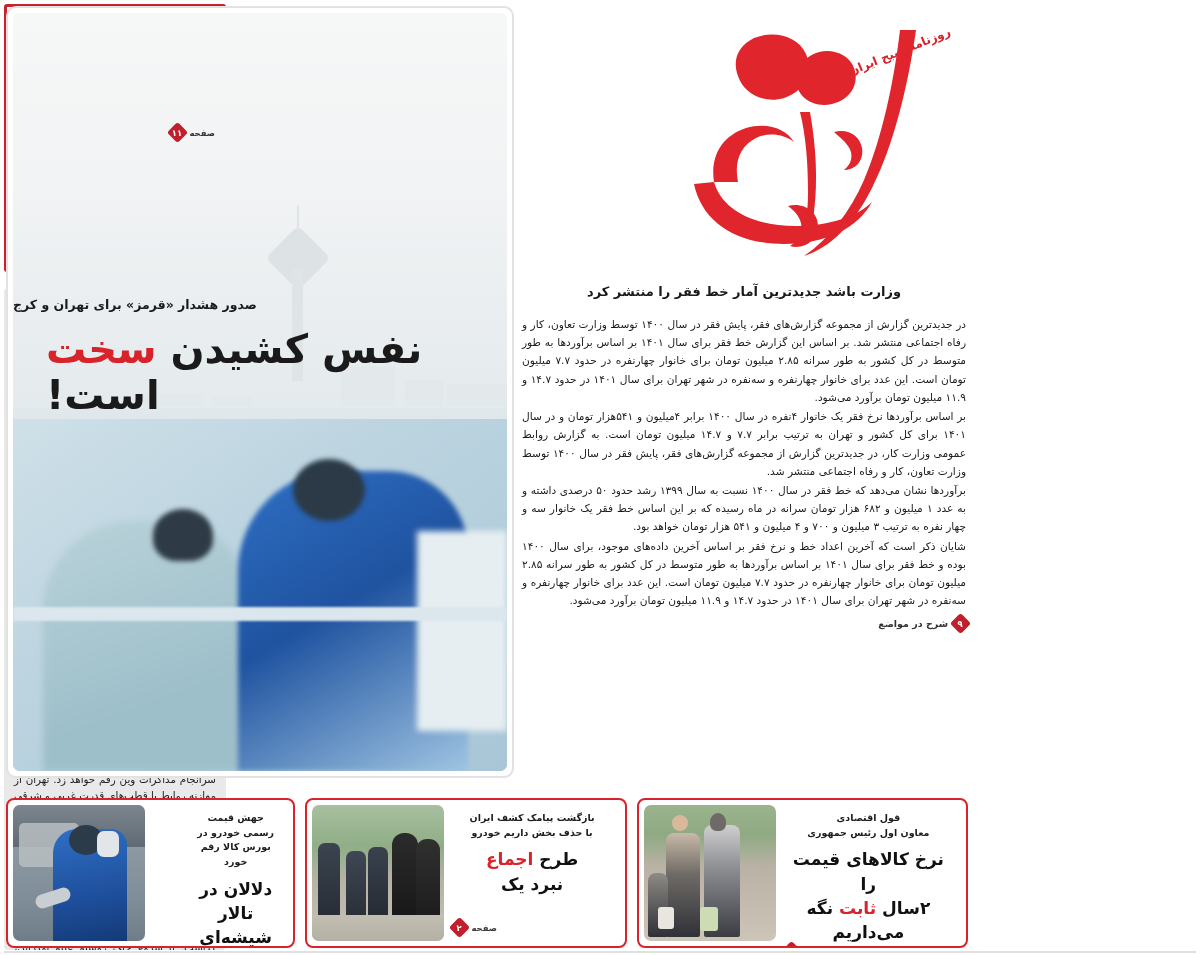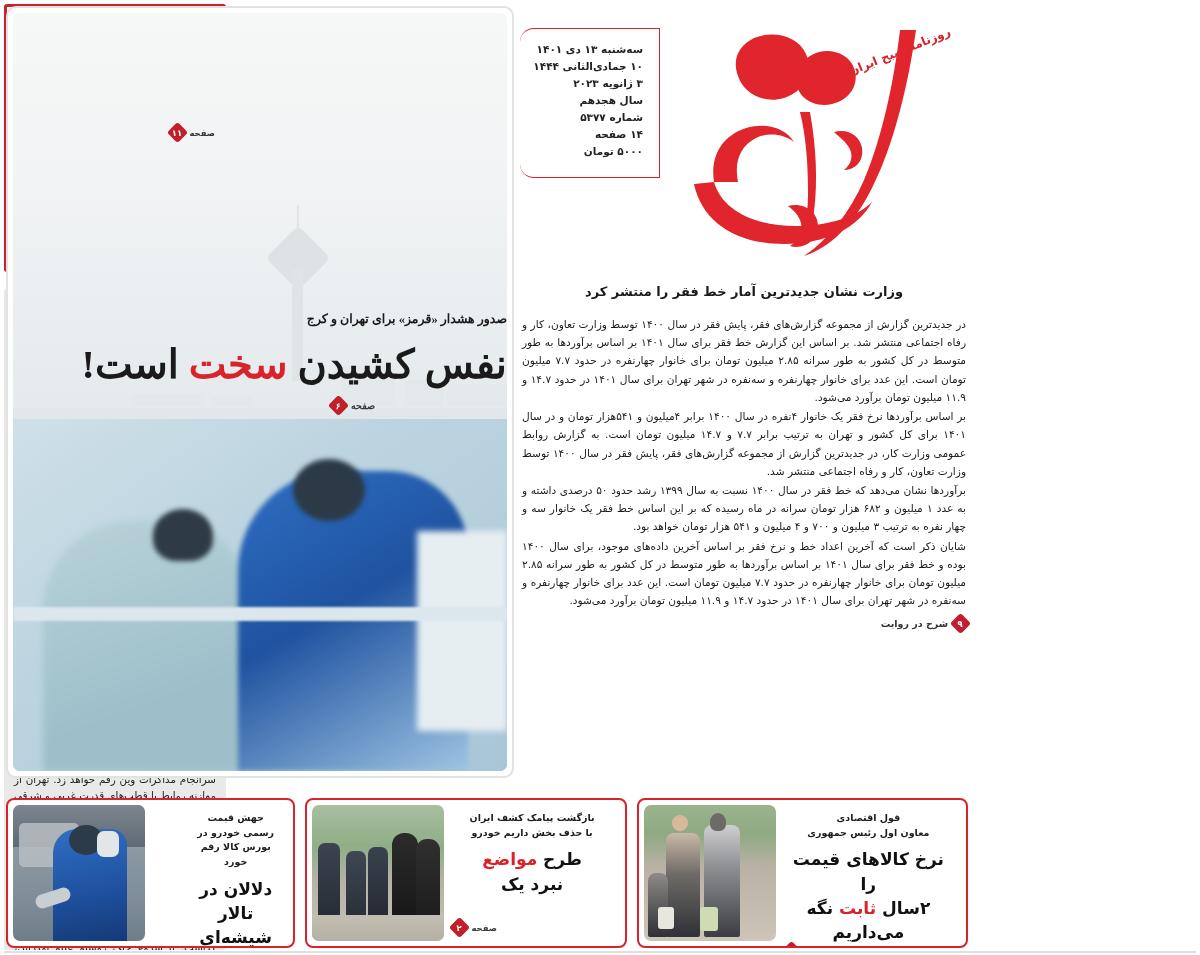--- a/index.html
+++ b/index.html
@@ -262,31 +262,31 @@
     width:46px; height:46px; background:#dde3e5;
     transform: rotate(45deg); border-radius:6px;
   }
   .tower-shaft { position:absolute; left:7px; bottom:0; width:11px; height:112px; background:#dfe4e6;}
   .skyline {
     position:absolute; left:0; right:0; bottom:365px; height:42px;
   }
   .bld { position:absolute; bottom:0; background:#e3e8ea; }
   .headline-overlay {
     position: absolute;
-    left: 0; right: 0; top: 298px;
-    text-align: right;
-    font-family: Liberation Serif, serif;
+    left: 0; right: 0; top: 284px;
+    text-align: left;
   }
   .ov-kicker {
     font-size: 12.5px; font-weight: bold; color: #1a1a1a;
     margin-bottom: 14px;
   }
   .ov-head {
     font-size: 40px; font-weight: bold; color: #1a1a1a;
     letter-spacing: -1px;
+    padding-left: 33px;
   }
   .ov-head .red { color: #d8232a; }
   .ov-badge {
     display: flex; align-items: center; gap: 5px;
     justify-content: flex-end;
     margin: 10px 0 0 0;
     padding-left: 318px;
     font-size: 9.5px; font-weight: bold; color: #3a3a3a;
   }
   .bottom-photo {
@@ -449,29 +449,20 @@
     <div class="editorial-body">
       <div class="watermark">ار</div>
       <p>سال ۲۰۲۳ میلادی بی‌گمان برای دستگاه دیپلماسی ایران، سخت و صعب‌العبور خواهد بود. سال پیش با شروع خوب و امید بخش برای برون رفت کشور از انزوای جهانی همراه بود. گفت‌وگوهای تهران با گروه ۴+۱ در وین بر سر اختلافات هسته‌ای در مسیری راهگشا قرار داشت. این وضع سایه خود را بر گفت‌وگوهای تهران و ریاض هم گسترده بود و امید می‌رفت تئوری القایی «دو عقرب در یک بطری» جای خود را به تعامل و همزیستی مسالمت‌آمیز در منطقه‌ای دهد که خاستگاه تنش‌های ریشه‌دار و بی‌ثبات کننده است. جنگ روسیه علیه اوکراین برای بسیاری از ناظران و حتی رهبران اروپایی دور از انتظار بود. اسرائیلی‌ها درگیر رقابت‌های داخلی بر سر کسب قدرت بودند و رابطه آنان با واشنگتن، تابعی از آنچه می‌توانست باشد که سرانجام مذاکرات وین رقم خواهد زد. تهران از موازنه روابط با قطب‌های قدرت غربی و شرقی برخوردار بود. مهم‌تر اینکه روابط با سازمان ملل متحد و ارگان‌های متبوع آن در وضعی تعاملی و سازنده قرار داشت. به عبارت روشن، تحولات به‌گونه‌ای درحال شکل‌گیری بود که میان مواضع اروپا-امریکا تا «اجماع» کنونی فاصله بسیار را نشان می‌داد.</p>
       <p>اوضاع به ناگاه و کمی پس از ژانویه ۲۰۲۲ یعنی فوریه (اسفندماه ۱۴۰۰) رو به تغییر گذاشت. با شروع جنگ روسیه علیه اوکراین، مذاکرات وین نیز متحمل ترکش‌های اختلافی شد. تهران و واشنگتن در یک اقدام متقابل، مواضع حداکثری خود را اعلام و بر آن پافشاری کردند. میان‌داری اروپاییان کاری از پیش نبرد.</p>
     </div>
 
   </div>
 
   <div class="center-col">
     <div class="masthead">
-      <div class="date-box">
-        <div>سه‌شنبه ۱۳ دی ۱۴۰۱</div>
-        <div>۱۰ جمادی‌الثانی ۱۴۴۴</div>
-        <div>۳ ژانویه ۲۰۲۳</div>
-        <div>سال هجدهم</div>
-        <div>شماره ۵۳۷۷</div>
-        <div>۱۴ صفحه</div>
-        <div>۵۰۰۰ تومان</div>
-      </div>
       <div class="logo-wrap">
         <div class="logo-sub">روزنامه صبح ایران</div>
         <svg class="logo-main" viewBox="0 0 300 250">
 
           <path d="M258 14 C250 70 236 128 214 172 C196 208 172 232 146 240 C172 222 192 196 206 164 C224 122 236 66 242 14 Z" fill="#e0252c"></path>
 
           <path d="M36 168 C44 206 78 228 126 228 C168 228 200 212 214 186 C200 200 172 210 138 210 C96 210 64 194 56 166 Z" fill="#e0252c"></path>
           <path d="M56 166 C52 140 64 120 88 112 C108 106 128 112 136 126 C126 118 110 116 98 122 C82 130 76 146 80 166 Z" fill="#e0252c"></path>
 
           <path d="M96 22 C116 14 140 20 148 38 C156 56 146 76 126 82 C106 88 86 78 80 60 C74 44 80 30 96 22 Z" fill="#e0252c"></path>
@@ -479,36 +470,36 @@
 
           <path d="M152 96 C158 130 160 164 156 196 C154 212 148 222 138 228 C148 214 150 196 150 176 C150 148 148 120 142 96 Z" fill="#e0252c"></path>
 
           <path d="M176 116 C190 112 202 120 204 132 C206 144 198 154 186 154 C194 148 196 138 190 130 C186 124 180 120 176 116 Z" fill="#e0252c"></path>
 
           <path d="M130 190 C146 186 160 196 160 210 C160 224 146 234 132 230 C142 224 146 214 142 204 C139 197 134 193 130 190 Z" fill="#e0252c"></path>
         </svg>
       </div>
     </div>
 
-    <div class="kicker">وزارت نشان جدیدترین آمار خط فقر را منتشر کرد</div>
+    <div class="kicker">وزارت باشد جدیدترین آمار خط فقر را منتشر کرد</div>
 
     <div class="main-head">
     </div>
 
     <div class="article-body">
       <p>در جدیدترین گزارش از مجموعه گزارش‌های فقر، پایش فقر در سال ۱۴۰۰ توسط وزارت تعاون، کار و رفاه اجتماعی منتشر شد. بر اساس این گزارش خط فقر برای سال ۱۴۰۱ بر اساس برآوردها به طور متوسط در کل کشور به طور سرانه ۲.۸۵ میلیون تومان برای خانوار چهارنفره در حدود ۷.۷ میلیون تومان است. این عدد برای خانوار چهارنفره و سه‌نفره در شهر تهران برای سال ۱۴۰۱ در حدود ۱۴.۷ و ۱۱.۹ میلیون تومان برآورد می‌شود.</p>
       <p>بر اساس برآوردها نرخ فقر یک خانوار ۴نفره در سال ۱۴۰۰ برابر ۴میلیون و ۵۴۱هزار تومان و در سال ۱۴۰۱ برای کل کشور و تهران به ترتیب برابر ۷.۷ و ۱۴.۷ میلیون تومان است. به گزارش روابط عمومی وزارت کار، در جدیدترین گزارش از مجموعه گزارش‌های فقر، پایش فقر در سال ۱۴۰۰ توسط وزارت تعاون، کار و رفاه اجتماعی منتشر شد.</p>
       <p>برآوردها نشان می‌دهد که خط فقر در سال ۱۴۰۰ نسبت به سال ۱۳۹۹ رشد حدود ۵۰ درصدی داشته و به عدد ۱ میلیون و ۶۸۲ هزار تومان سرانه در ماه رسیده که بر این اساس خط فقر یک خانوار سه و چهار نفره به ترتیب ۳ میلیون و ۷۰۰ و ۴ میلیون و ۵۴۱ هزار تومان خواهد بود.</p>
       <p>شایان ذکر است که آخرین اعداد خط و نرخ فقر بر اساس آخرین داده‌های موجود، برای سال ۱۴۰۰ بوده و خط فقر برای سال ۱۴۰۱ بر اساس برآوردها به طور متوسط در کل کشور به طور سرانه ۲.۸۵ میلیون تومان برای خانوار چهارنفره در حدود ۷.۷ میلیون تومان است. این عدد برای خانوار چهارنفره و سه‌نفره در شهر تهران برای سال ۱۴۰۱ در حدود ۱۴.۷ و ۱۱.۹ میلیون تومان برآورد می‌شود.</p>
     </div>
     <div class="sharh-badge">
       <span class="pg">
           <span>۹</span>
         </span>
-      <span>شرح در روایت</span>
+      <span>شرح در مواضع</span>
     </div>
   </div>
 
   <div class="photo-card">
     <div class="photo-inner">
       <div class="smog-sky"></div>
       <div class="skyline">
         <div class="bld" style="left:328px; width:54px; height:40px;"></div>
         <div class="bld" style="left:392px; width:38px; height:26px;"></div>
         <div class="bld" style="left:434px; width:62px; height:22px;"></div>
@@ -577,21 +568,21 @@
         <div style="position:absolute; left:34px; bottom:8px; width:20px; height:82px; background:linear-gradient(180deg,#3e4754 0%,#262b33 100%); border-radius:7px 7px 2px 2px;"></div>
         <div style="position:absolute; left:56px; bottom:8px; width:20px; height:86px; background:linear-gradient(180deg,#39424e 0%,#22262d 100%); border-radius:7px 7px 2px 2px;"></div>
         <div style="position:absolute; left:80px; bottom:4px; width:26px; height:104px; background:linear-gradient(180deg,#2b2b2b 0%,#141414 100%); border-radius:12px 12px 2px 2px;"></div>
         <div style="position:absolute; left:104px; bottom:6px; width:24px; height:96px; background:linear-gradient(180deg,#303030 0%,#181818 100%); border-radius:11px 11px 2px 2px;"></div>
         <div style="position:absolute; left:0; bottom:0; right:0; height:26px; background:linear-gradient(180deg,#c3beb2 0%,#b5b0a4 100%);"></div>
       </div>
       <div class="t-text">
         <div class="t-kicker">بازگشت پیامک کشف ایران</div>
         <div class="t-kicker">با حذف بخش داریم خودرو</div>
         <div class="t-head">
-          <div><span>طرح </span><span class="red">مواضع</span></div>
+          <div><span>طرح </span><span class="red">اجماع</span></div>
           <div>نبرد یک</div>
         </div>
         <div class="t-badge">
           <span>صفحه</span>
           <span class="pg">
               <span>۲</span>
             </span>
         </div>
       </div>
     </div>

